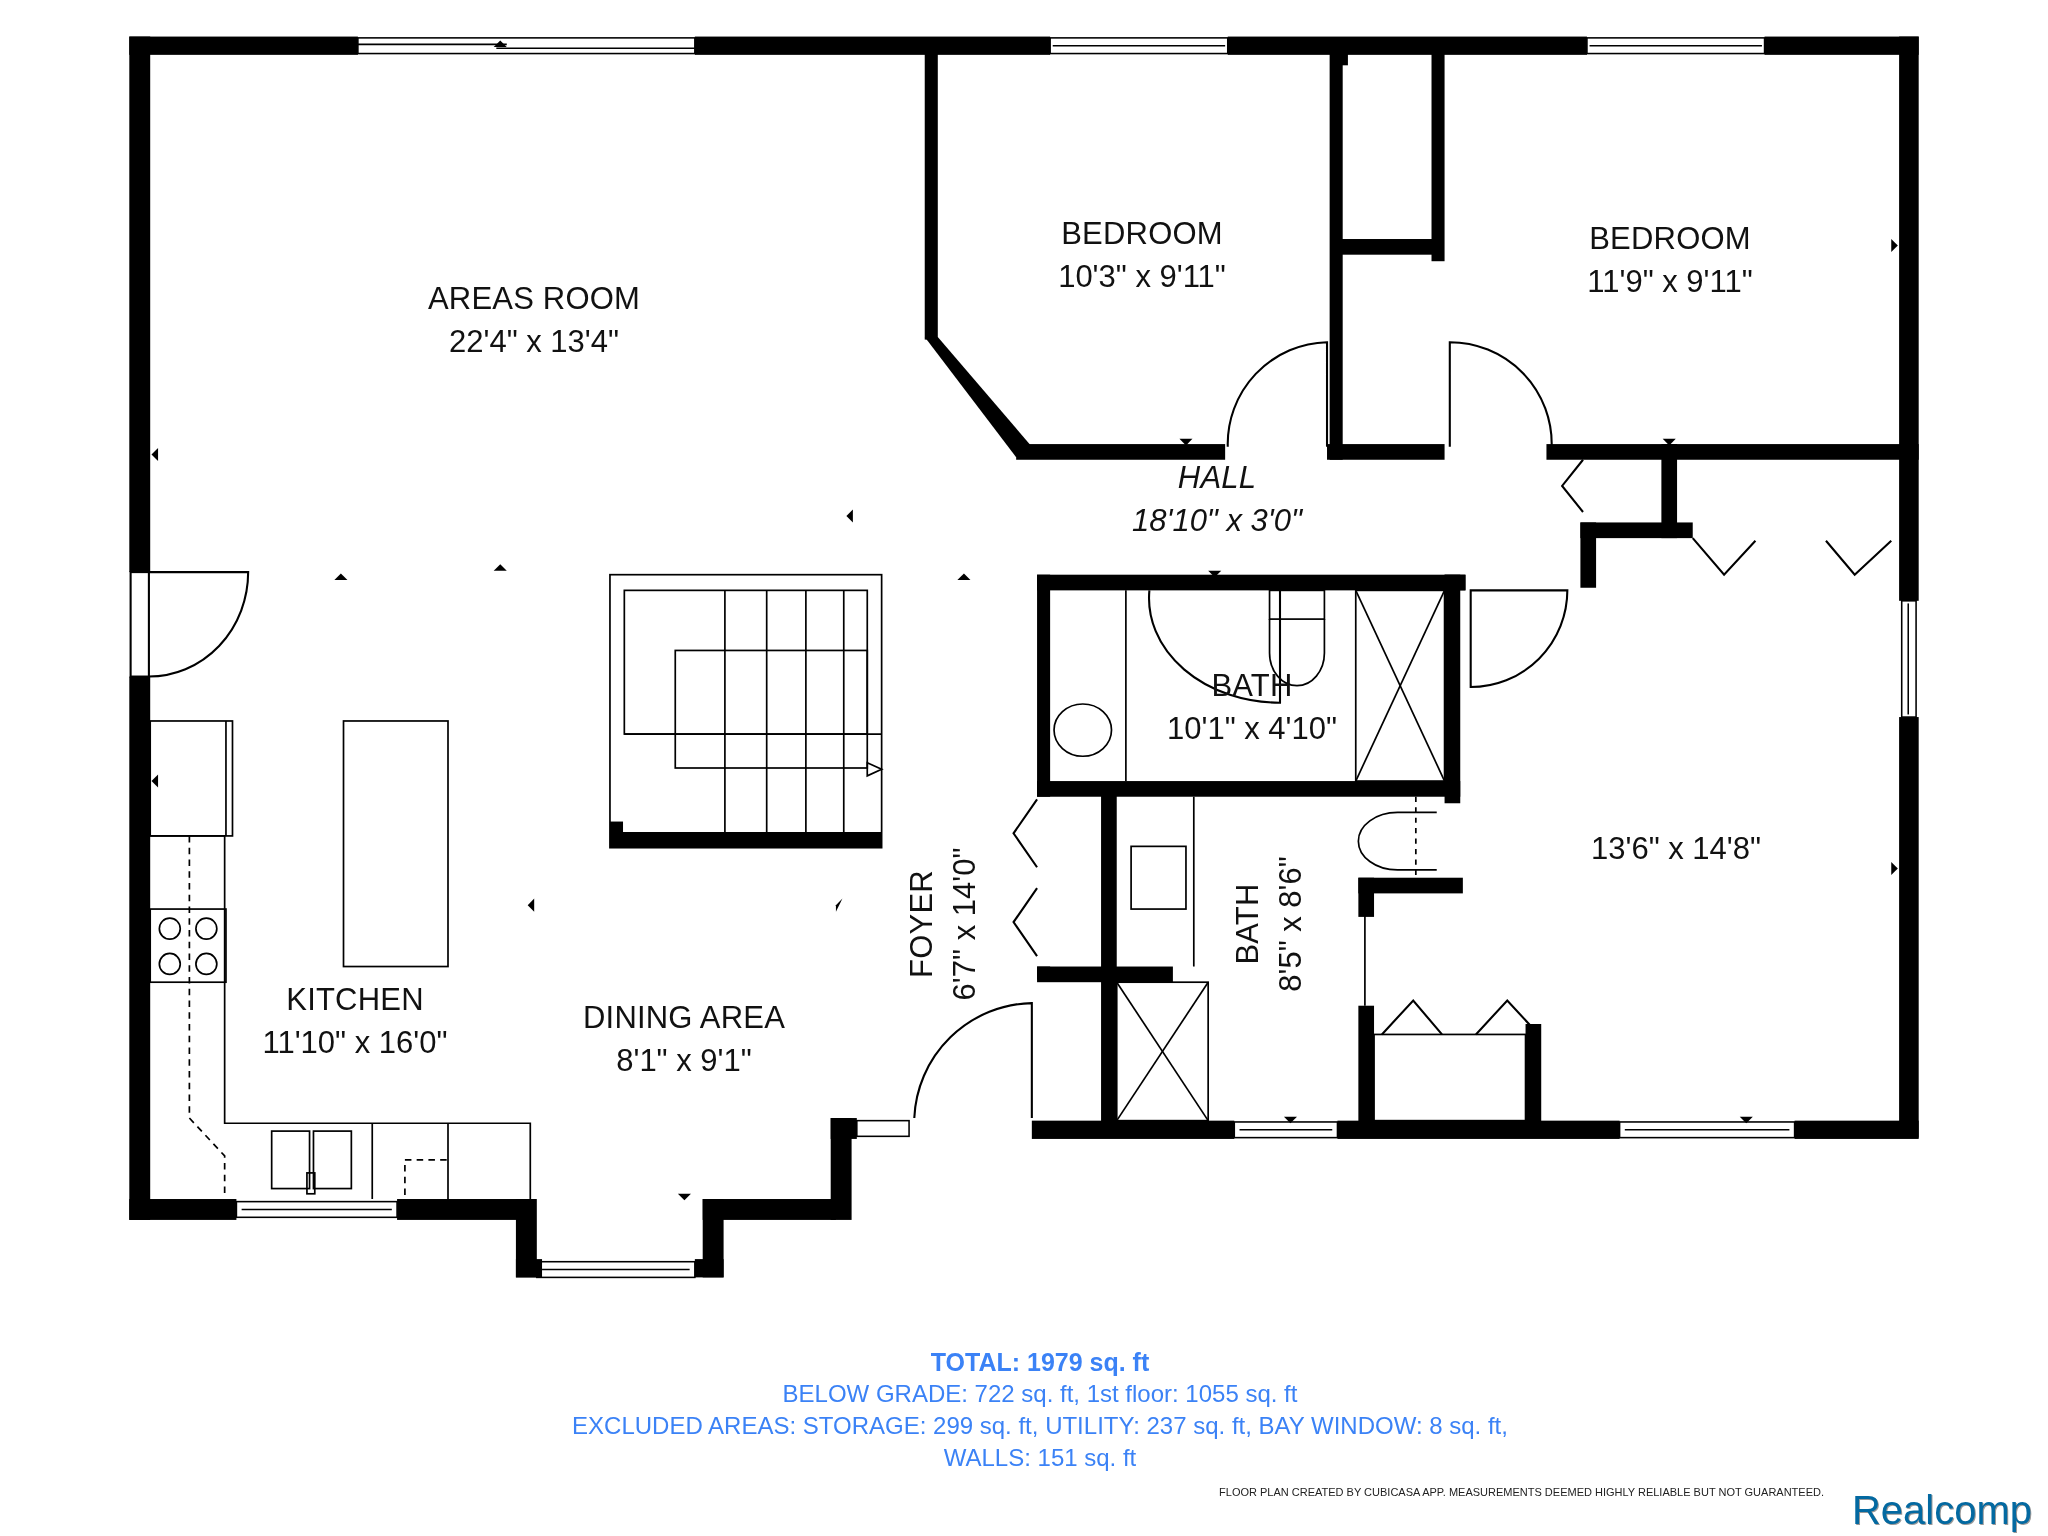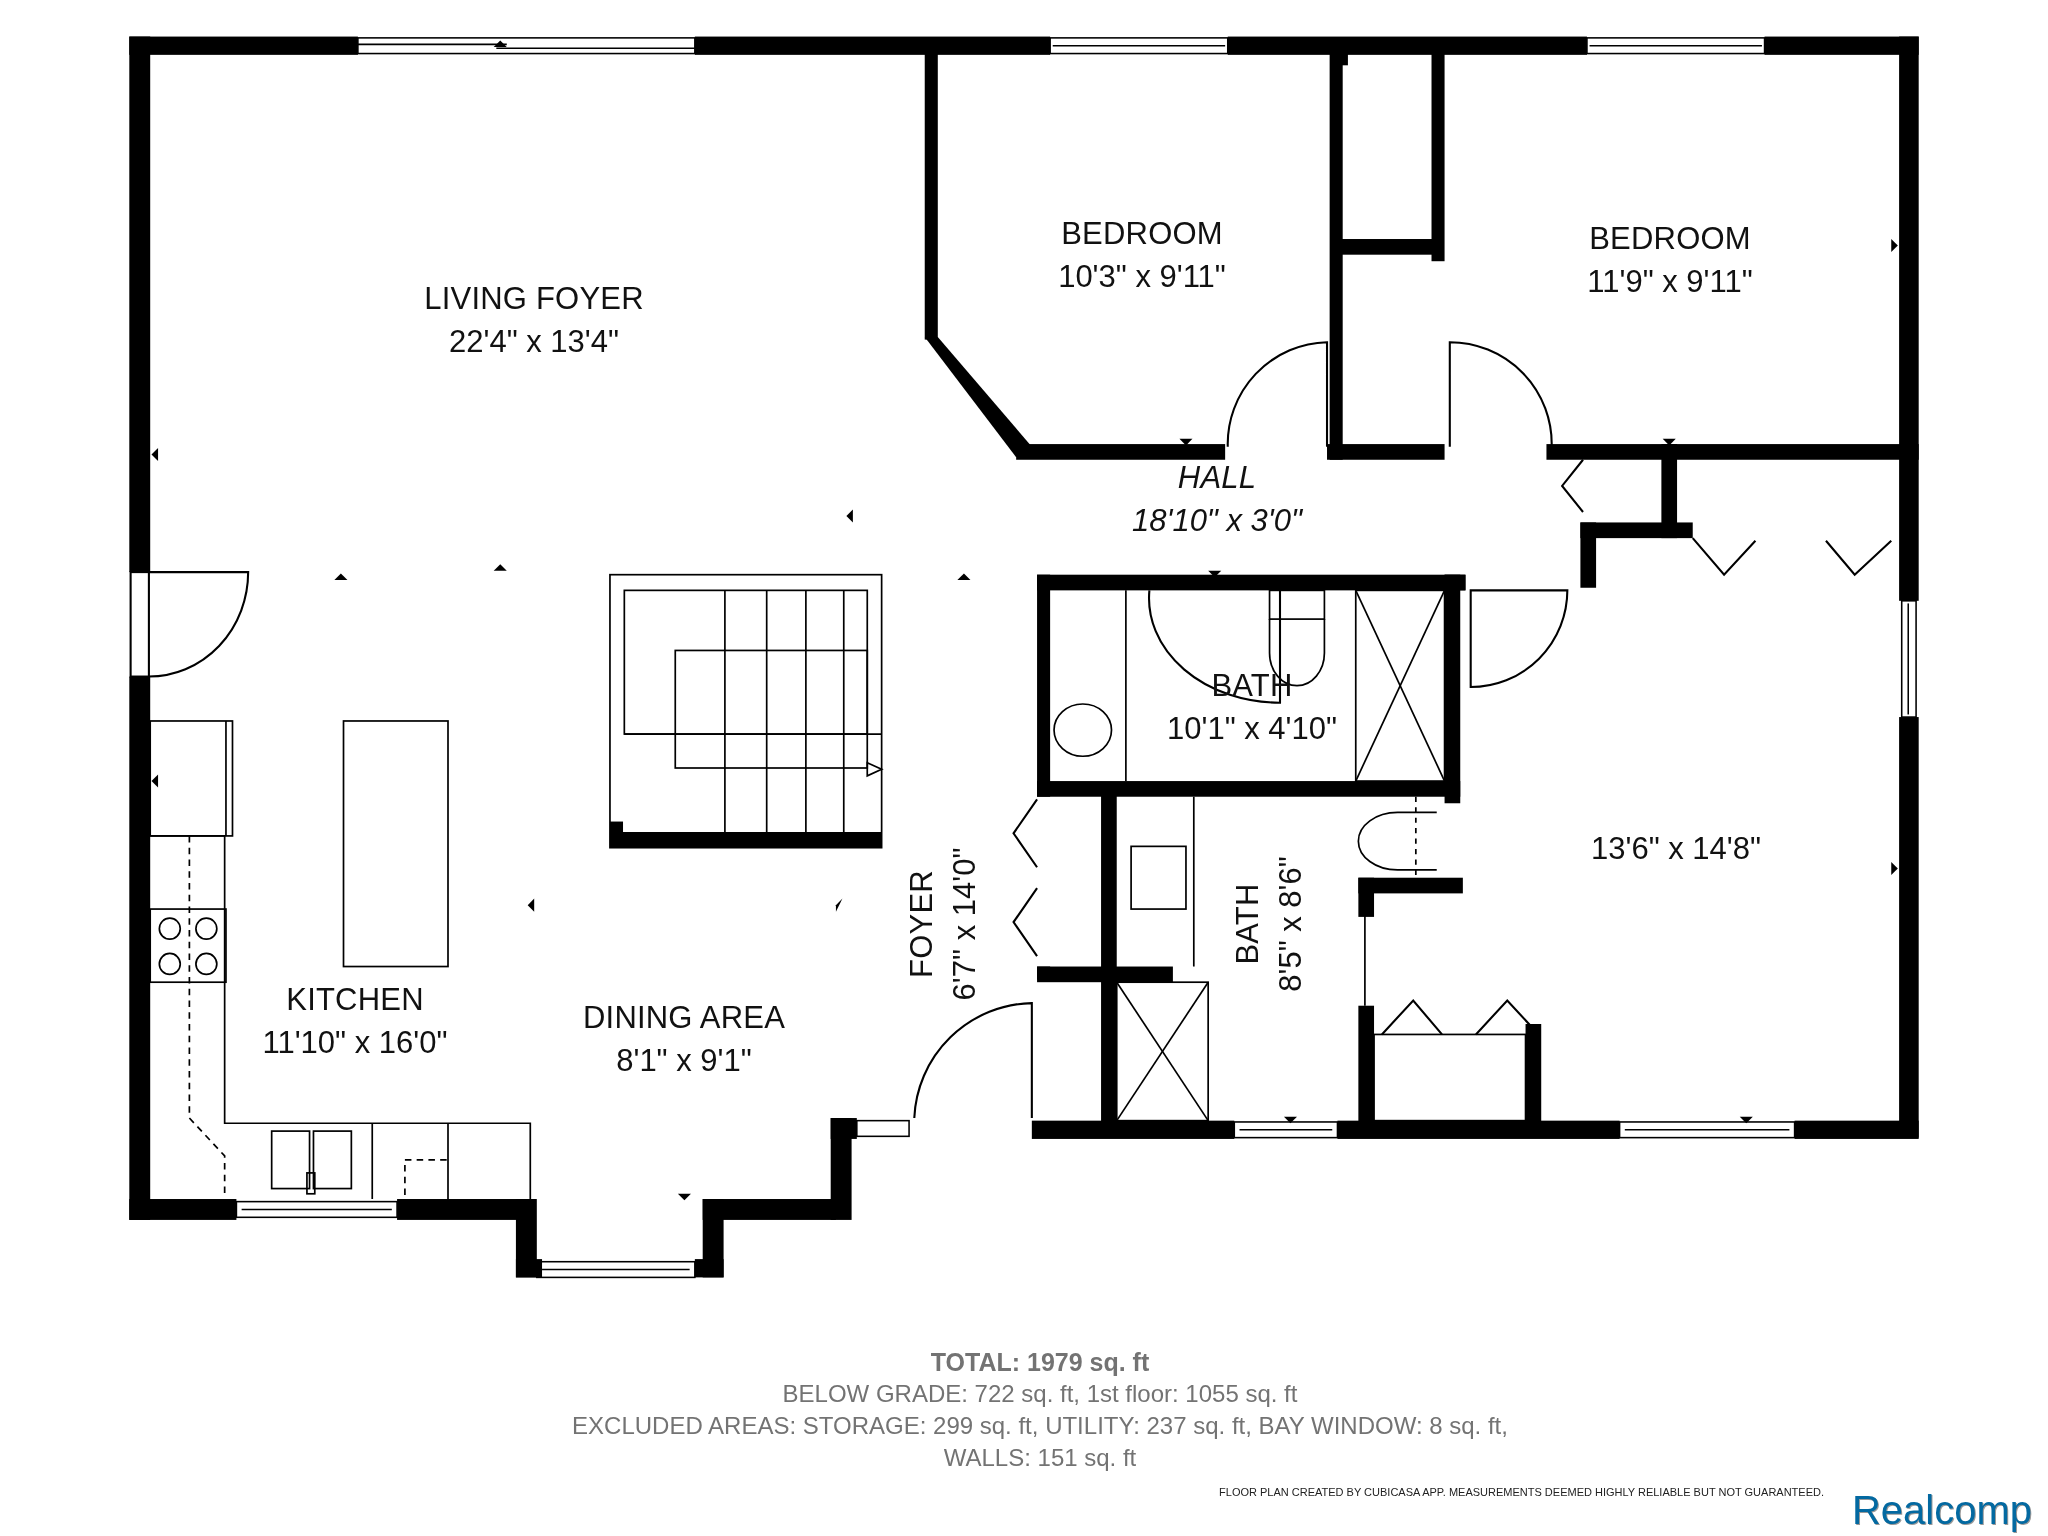--- a/index.html
+++ b/index.html
@@ -3,21 +3,21 @@
 <meta charset="utf-8">
 <style>
   html, body { margin: 0; padding: 0; background: #ffffff; }
   body { width: 2048px; height: 1536px; position: relative; overflow: hidden; font-family: "Liberation Sans", "DejaVu Sans", sans-serif; color: #111; }
   #plan { position: absolute; left: 0; top: 0; width: 2048px; height: 1536px; }
   .label { position: absolute; text-align: center; transform: translate(-50%, -50%); white-space: nowrap; line-height: 1.38; }
   .label .name { display: block; font-size: 31px; letter-spacing: 0.2px; }
   .label .dim { display: block; font-size: 31px; }
   .label.rot { transform: translate(-50%, -50%) rotate(-90deg); }
   .summary { position: absolute; left: 0; width: 2048px; text-align: center; top: 1346px; }
-  .summary .line { display: block; font-size: 24px; line-height: 32px; color: #737373; padding-left: 32px; }
+  .summary .line { display: block; font-size: 24px; line-height: 32px; color: #3b82f6; padding-left: 32px; }
   .summary .total { font-weight: bold; font-size: 25px; }
   .disclaimer { position: absolute; left: 0; width: 1824px; text-align: right; top: 1486px; font-size: 11px; color: #222; }
   .watermark { position: absolute; right: 16px; top: 1488px; font-size: 40px; color: #0369a1; font-family: "Liberation Sans", sans-serif; text-shadow: 1px 1px 0 #999; }
 </style>
 </head>
 <body>
 
 <svg id="plan" viewBox="0 0 1568 1176" xmlns="http://www.w3.org/2000/svg">
   <g fill="#000">
 
@@ -198,21 +198,21 @@
     <polygon points="1273,336 1278,341 1283,336"></polygon>
     <polygon points="983,608 988,603 993,608"></polygon>
     <polygon points="1332,855 1337,860 1342,855"></polygon>
     <polygon points="983,855 988,860 993,855"></polygon>
     <polygon points="1448,660 1453,665 1448,670"></polygon>
     <polygon points="1448,183 1453,188 1448,193"></polygon>
   </g>
 </svg>
 
 <div class="label" style="left:534px; top:321px;">
-  <span class="name">LIVING FOYER</span>
+  <span class="name">AREAS ROOM</span>
   <span class="dim">22'4" x 13'4"</span>
 </div>
 <div class="label" style="left:1142px; top:256px;">
   <span class="name">BEDROOM</span>
   <span class="dim">10'3" x 9'11"</span>
 </div>
 <div class="label" style="left:1670px; top:261px;">
   <span class="name">BEDROOM</span>
   <span class="dim">11'9" x 9'11"</span>
 </div>

